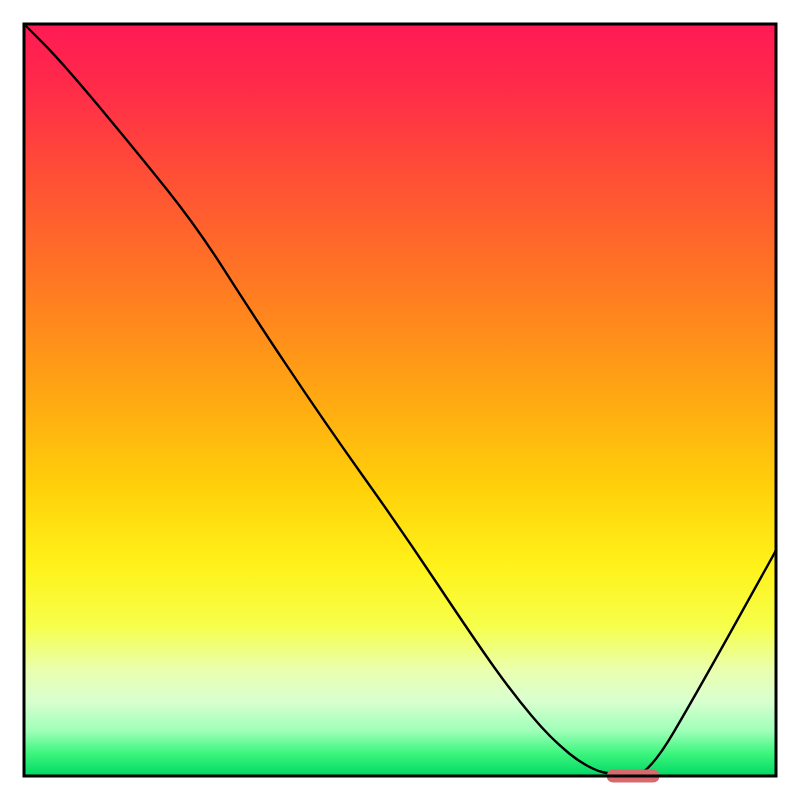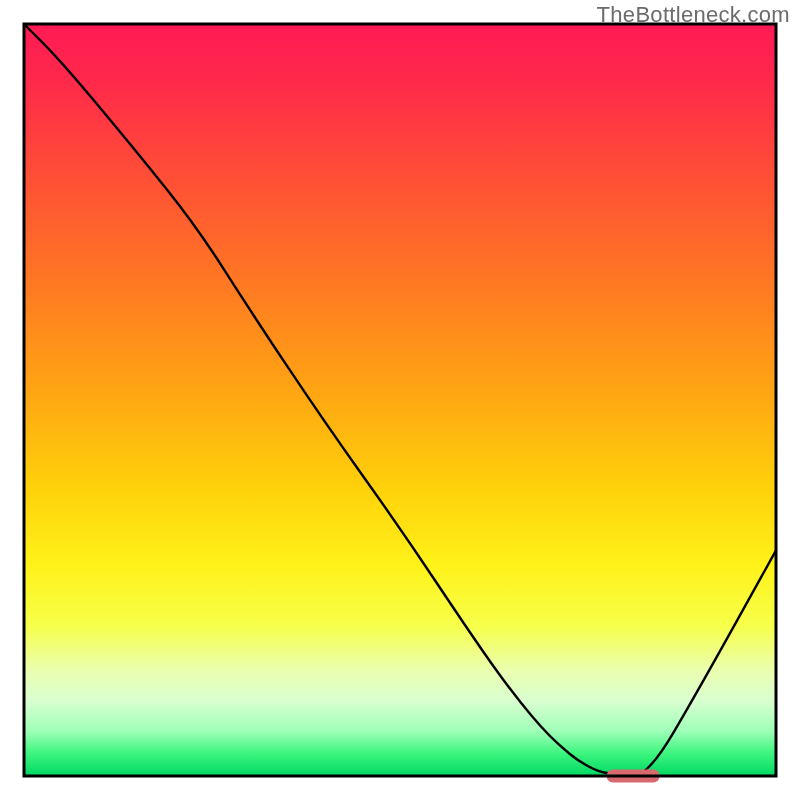--- a/index.html
+++ b/index.html
@@ -29,21 +29,20 @@
   svg.chart {
     position: absolute;
     top: 0;
     left: 0;
   }
 </style>
 </head>
 <body>
 
 <div class="chart-container">
-  <div class="watermark">TheBottleneck.com</div>
   <svg class="chart" width="800" height="800" viewBox="0 0 800 800">
     <defs>
       <linearGradient id="bg-grad" x1="0" y1="0" x2="0" y2="1">
           <stop offset="0.00%" stop-color="#ff1a54"></stop>
           <stop offset="8.00%" stop-color="#ff2a4a"></stop>
           <stop offset="20.00%" stop-color="#ff4e36"></stop>
           <stop offset="35.00%" stop-color="#ff7a22"></stop>
           <stop offset="50.00%" stop-color="#ffa912"></stop>
           <stop offset="62.00%" stop-color="#ffd20a"></stop>
           <stop offset="72.00%" stop-color="#fff21a"></stop>

